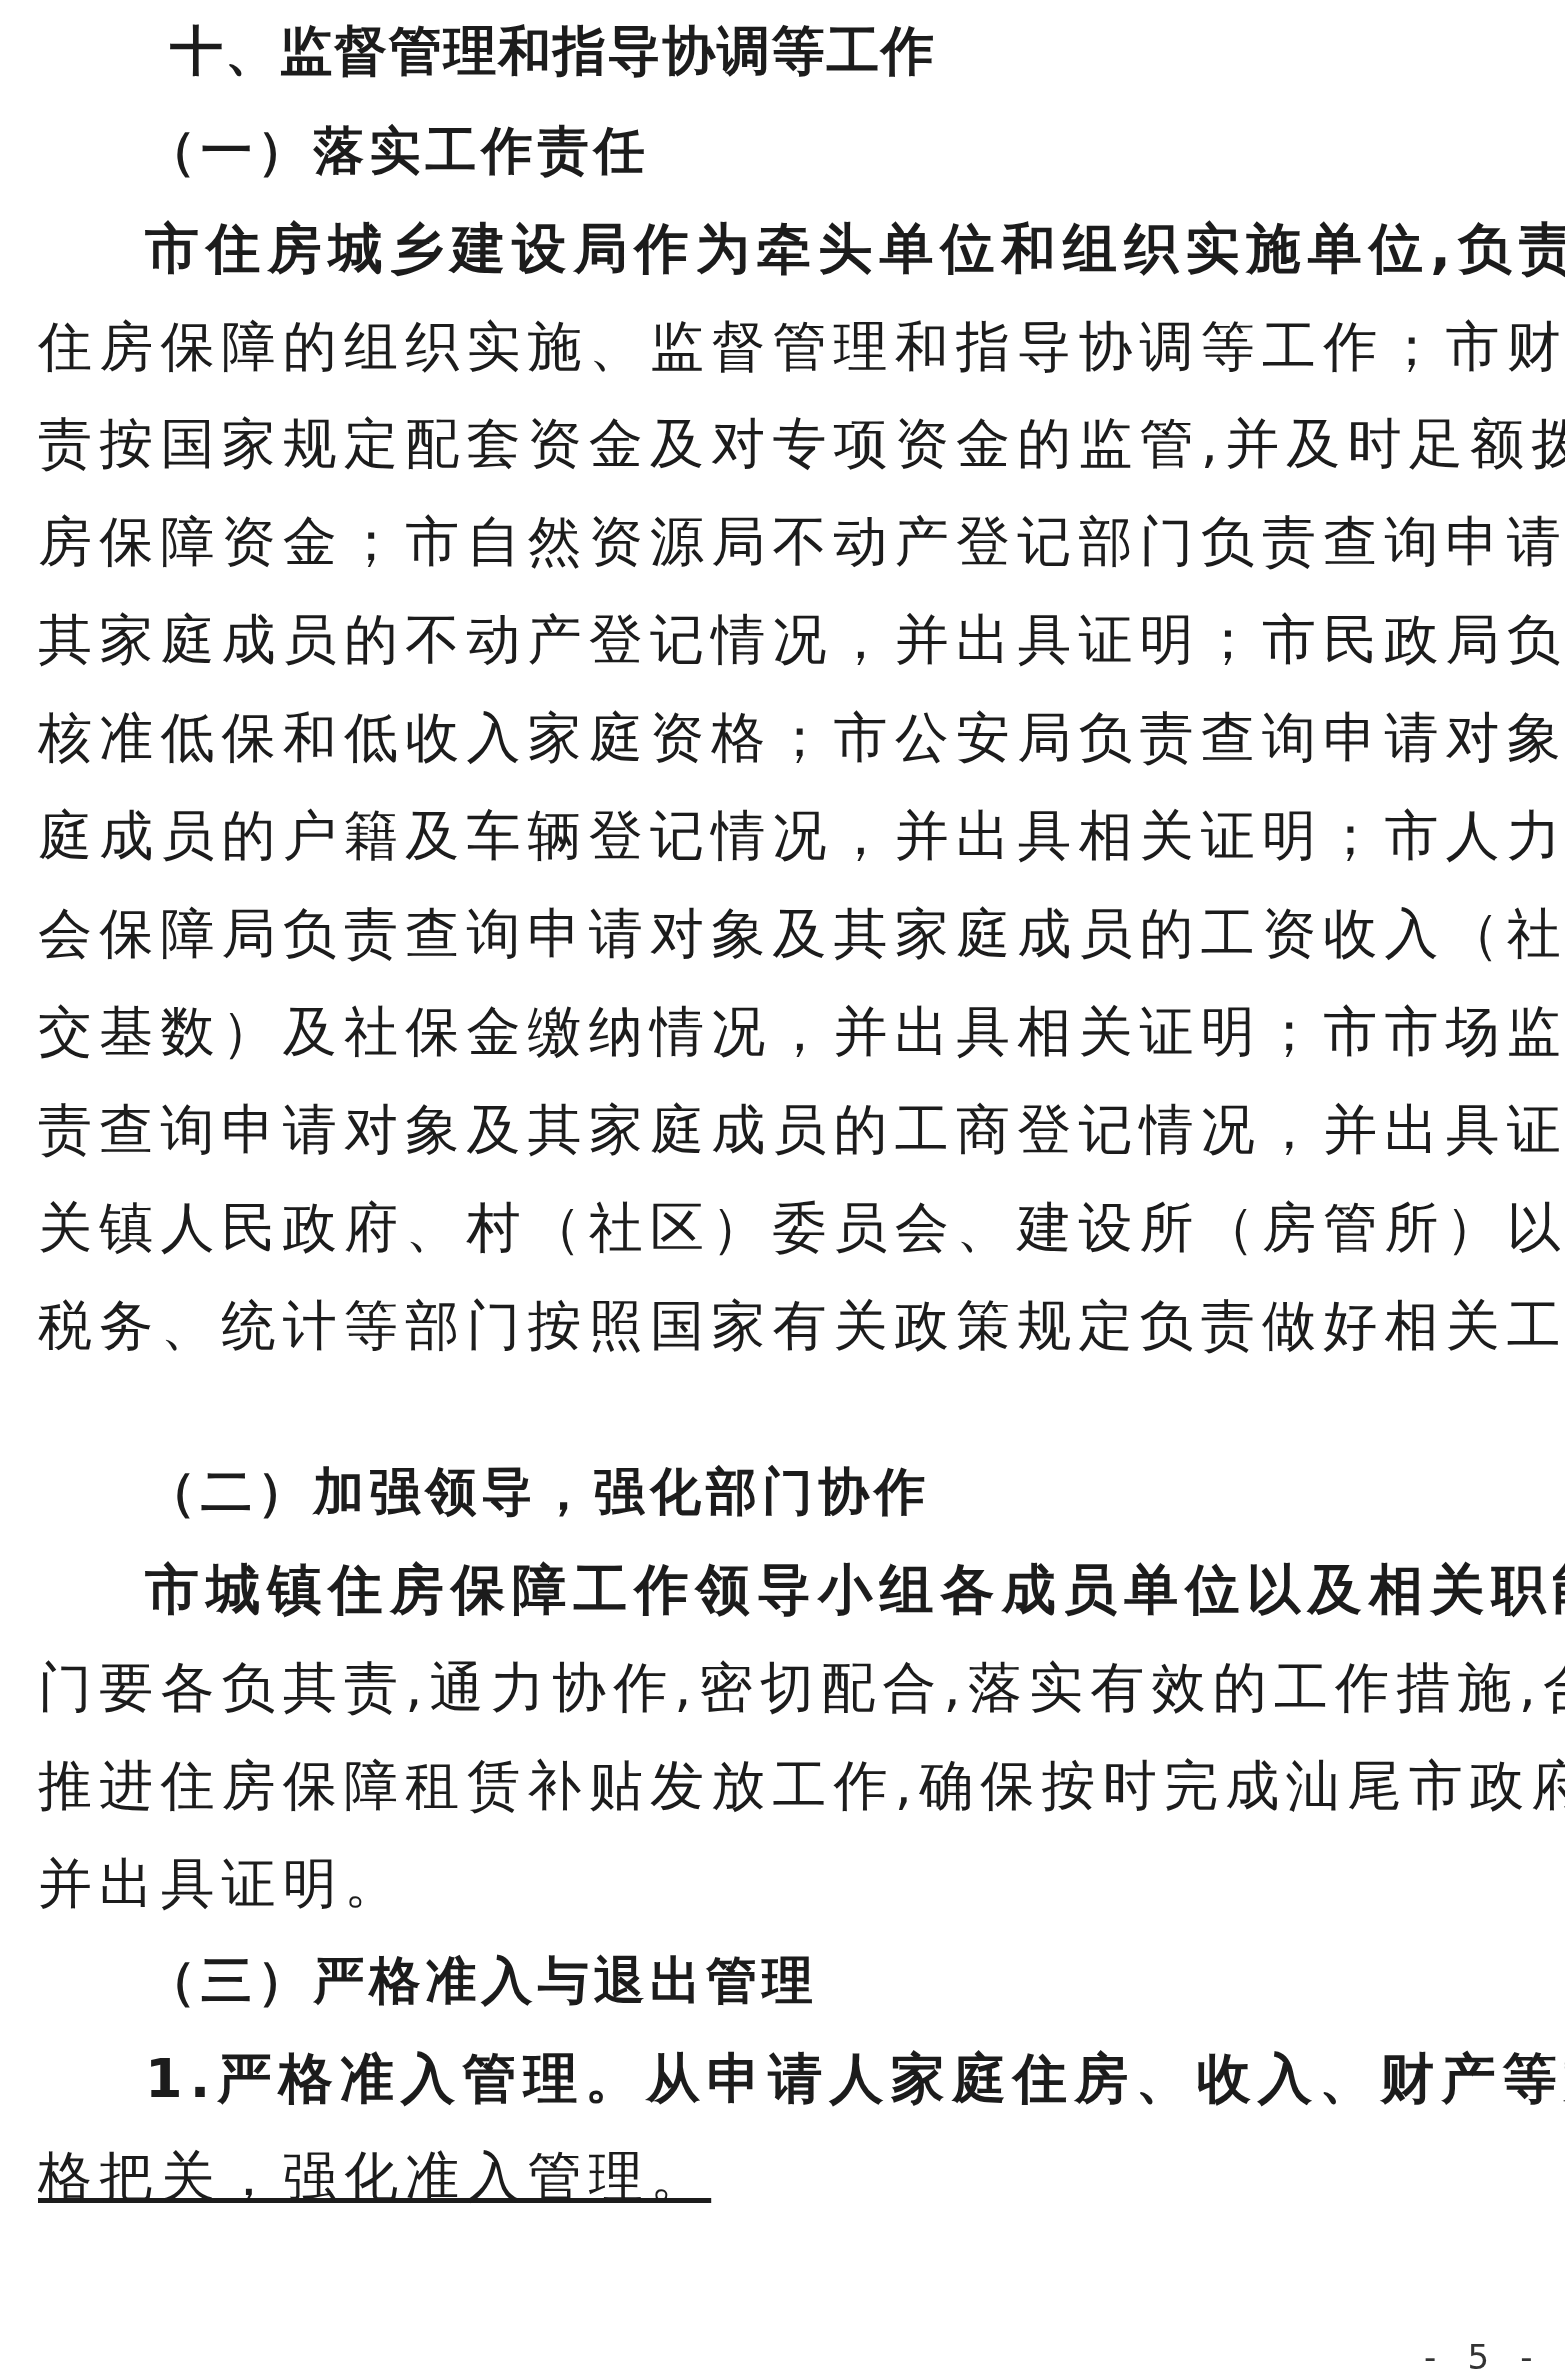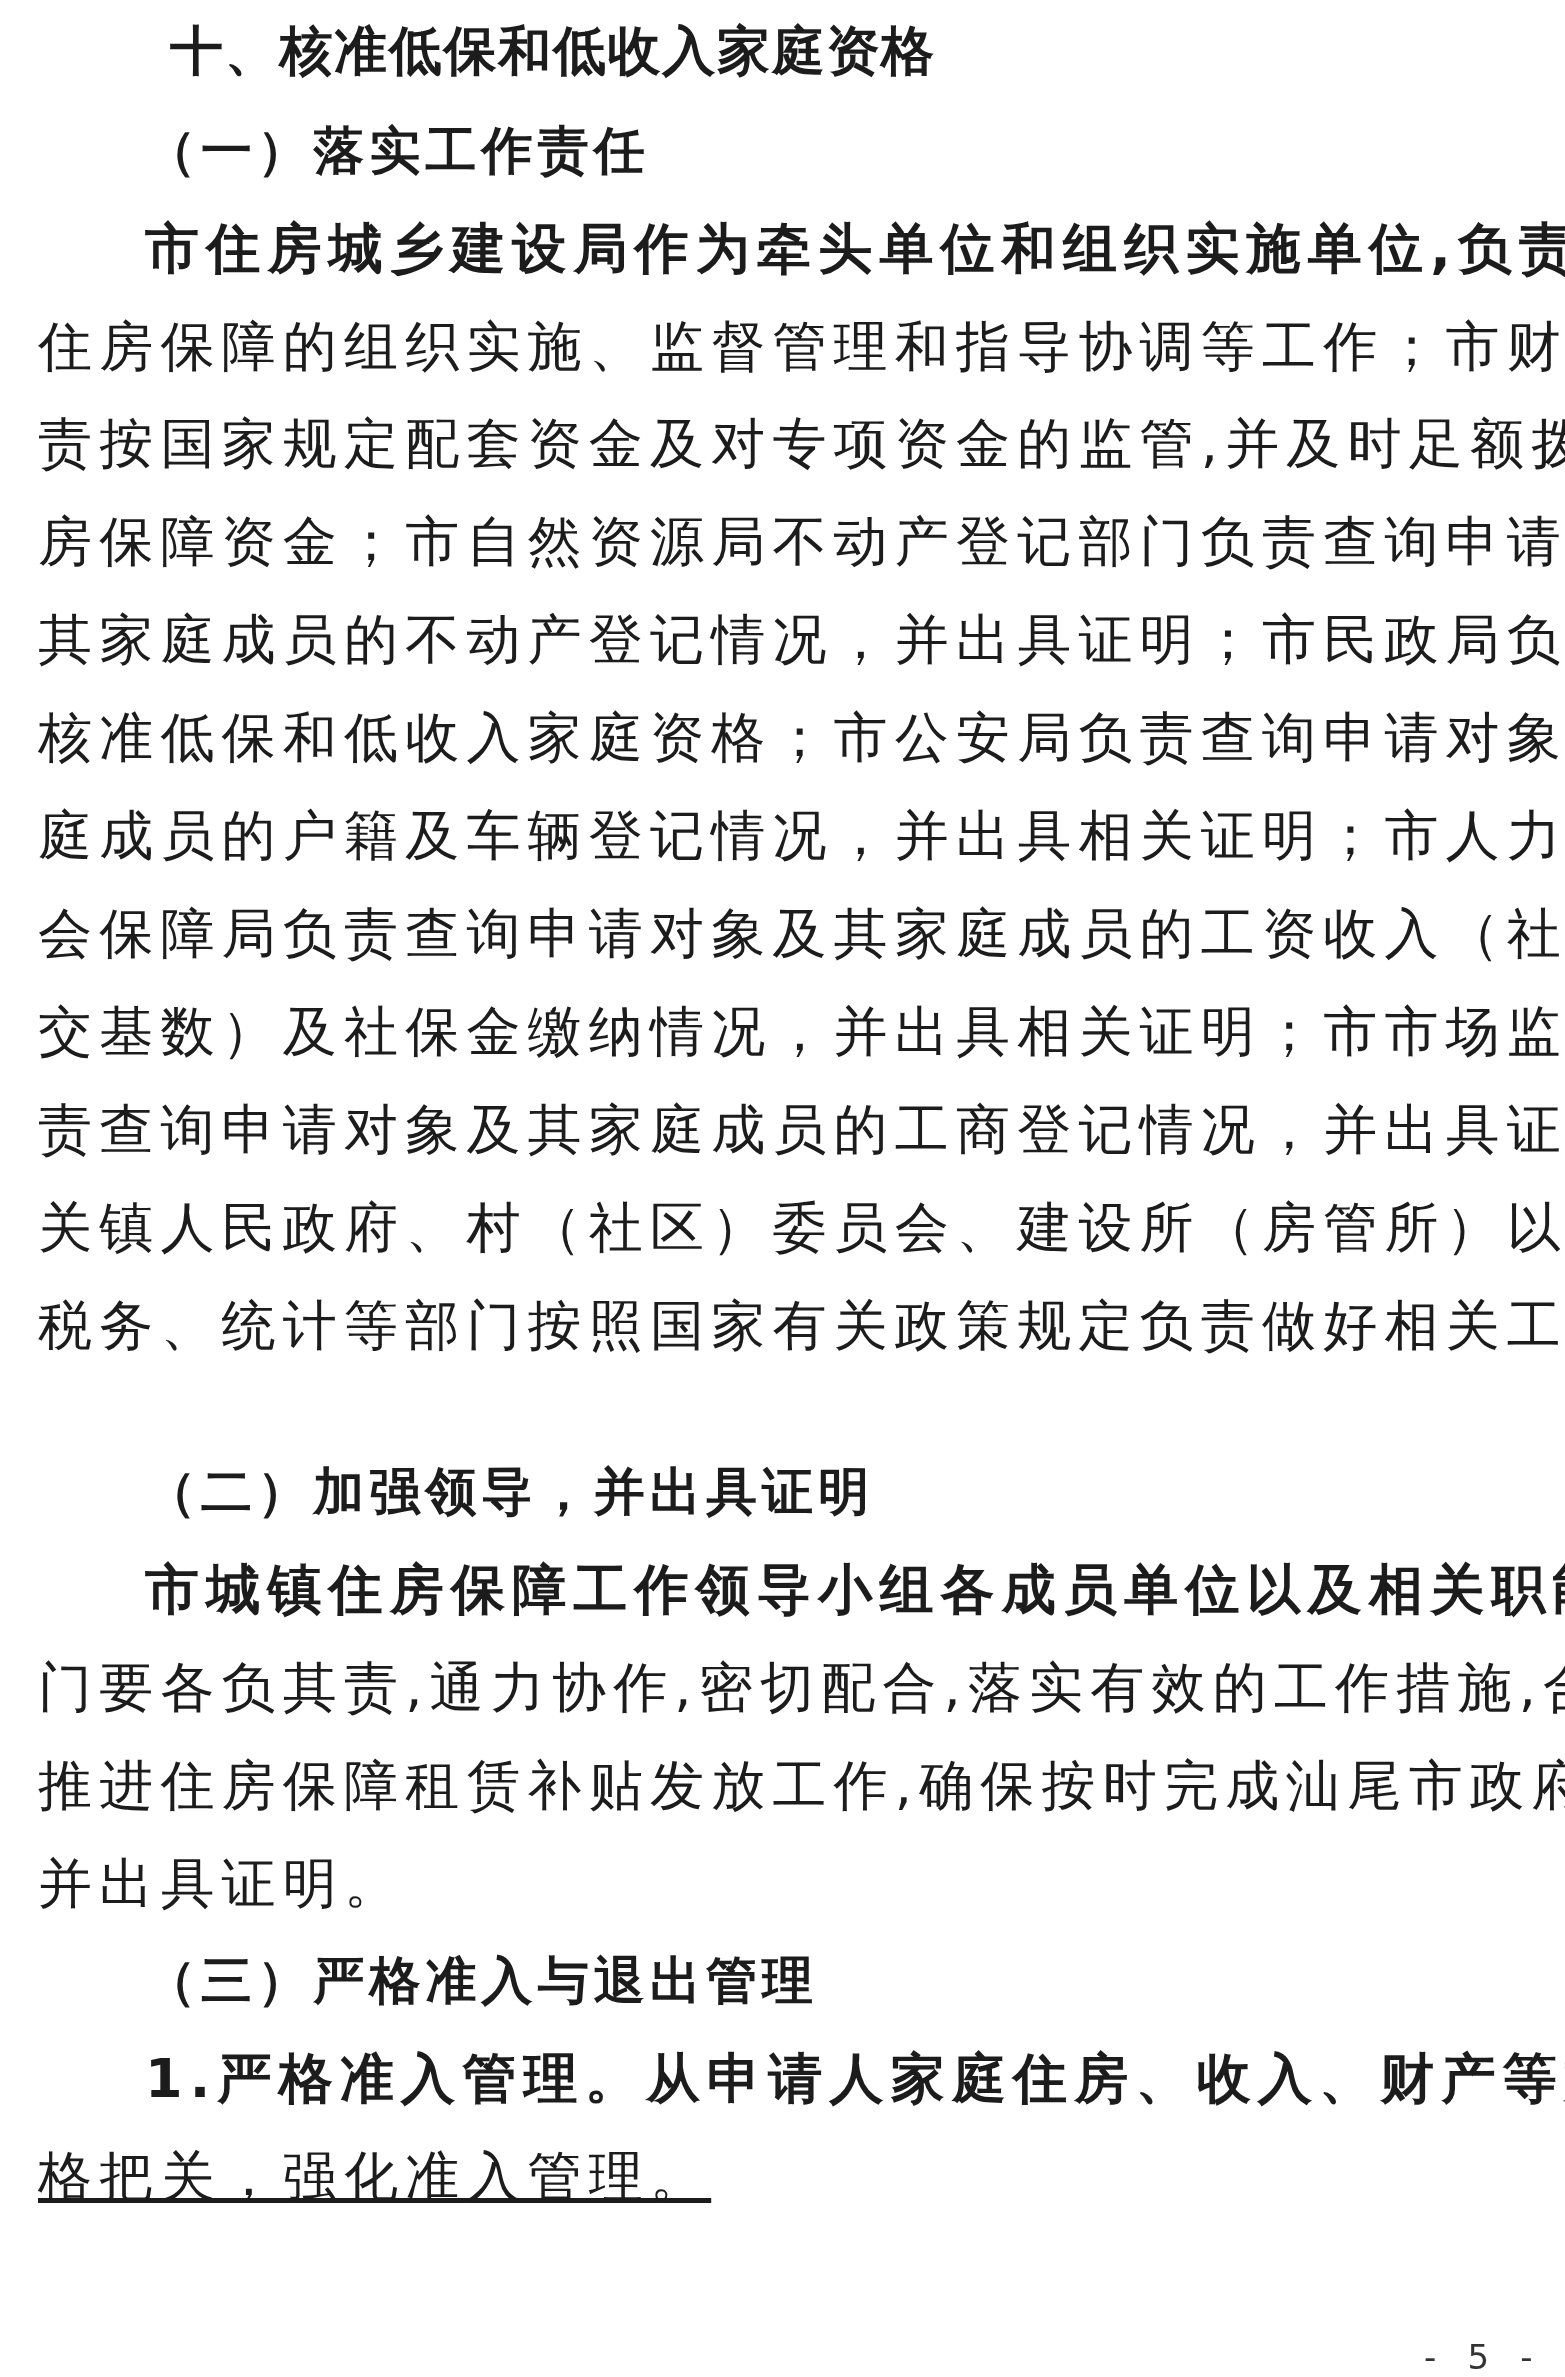--- a/index.html
+++ b/index.html
@@ -41,38 +41,38 @@
       line-height: 41px;
       letter-spacing: 10.2px;
       white-space: nowrap;
       color: #333;
     }
   </style>
 </head>
 <body>
 
 <div>
-  <div class="line title indent" style="top:17px; left:170px;">十、核准低保和低收入家庭资格</div>
+  <div class="line title indent" style="top:17px; left:170px;">十、监督管理和指导协调等工作</div>
 
   <div class="line sub indent" style="top:117px;">（一）落实工作责任</div>
 
   <div class="line indent" style="top:215px;">市住房城乡建设局作为牵头单位和组织实施单位,负责城镇</div>
   <div class="line" style="top:313px;">住房保障的组织实施、监督管理和指导协调等工作；市财政局负</div>
   <div class="line" style="top:410px;">责按国家规定配套资金及对专项资金的监管,并及时足额拨付住</div>
   <div class="line" style="top:508px;">房保障资金；市自然资源局不动产登记部门负责查询申请对象及</div>
   <div class="line" style="top:606px;">其家庭成员的不动产登记情况，并出具证明；市民政局负责调查</div>
   <div class="line" style="top:704px;">核准低保和低收入家庭资格；市公安局负责查询申请对象及其家</div>
   <div class="line" style="top:802px;">庭成员的户籍及车辆登记情况，并出具相关证明；市人力资源社</div>
   <div class="line" style="top:900px;">会保障局负责查询申请对象及其家庭成员的工资收入（社保金缴</div>
   <div class="line" style="top:998px;">交基数）及社保金缴纳情况，并出具相关证明；市市场监管局负</div>
   <div class="line" style="top:1096px;">责查询申请对象及其家庭成员的工商登记情况，并出具证明；相</div>
   <div class="line" style="top:1194px;">关镇人民政府、村（社区）委员会、建设所（房管所）以及人行、</div>
   <div class="line" style="top:1292px;">税务、统计等部门按照国家有关政策规定负责做好相关工作。</div>
 
-  <div class="line sub indent" style="top:1458px;">（二）加强领导，并出具证明</div>
+  <div class="line sub indent" style="top:1458px;">（二）加强领导，强化部门协作</div>
 
   <div class="line indent" style="top:1556px;">市城镇住房保障工作领导小组各成员单位以及相关职能部</div>
   <div class="line" style="top:1654px;">门要各负其责,通力协作,密切配合,落实有效的工作措施,合力</div>
   <div class="line" style="top:1752px;">推进住房保障租赁补贴发放工作,确保按时完成汕尾市政府下达</div>
   <div class="line" style="top:1850px;">并出具证明。</div>
 
   <div class="line sub indent" style="top:1947px;">（三）严格准入与退出管理</div>
 
   <div class="line indent" style="top:2045px;">1.严格准入管理。从申请人家庭住房、收入、财产等方面严</div>
   <div class="line" style="top:2143px;text-decoration:underline;">格把关，强化准入管理。</div>

